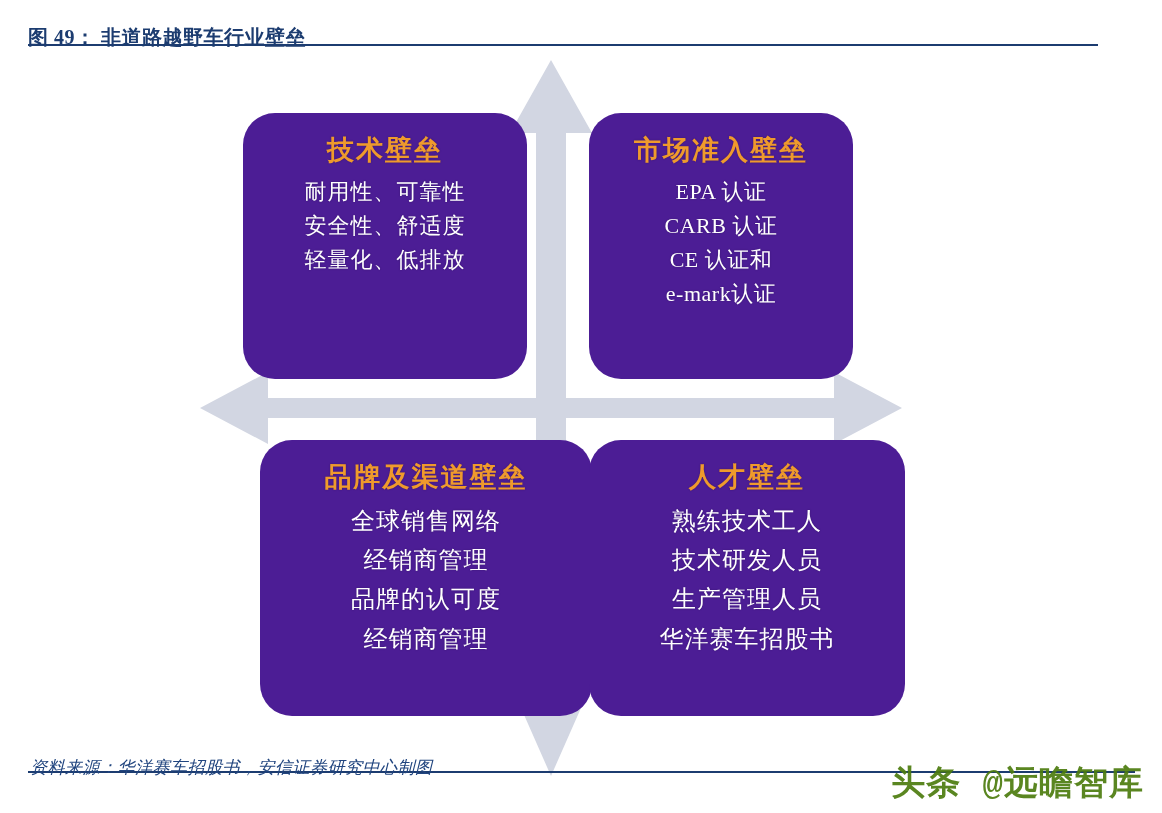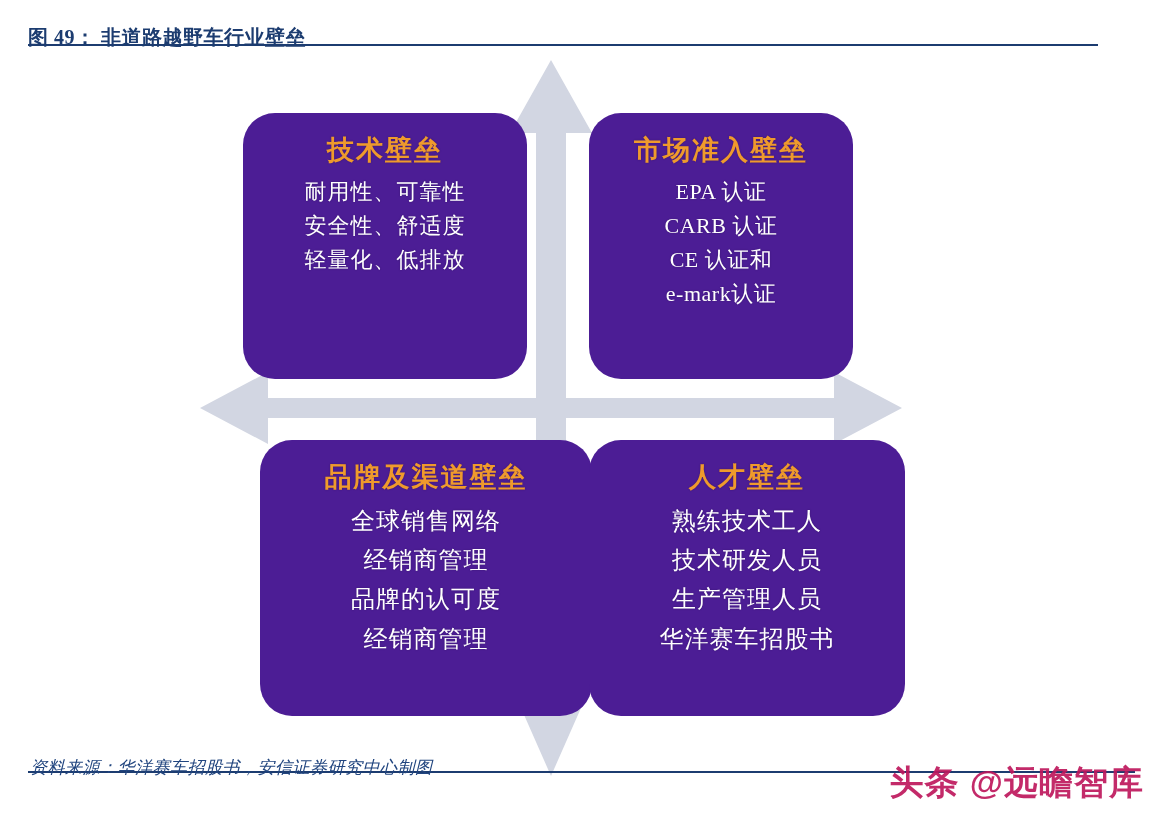--- a/index.html
+++ b/index.html
@@ -114,24 +114,24 @@
     color: #21457f;
     letter-spacing: 0.5px;
     white-space: nowrap;
   }
 
   
   #watermark {
     position: absolute;
     right: 18px;
     top: 760px;
-    font-family: Liberation Sans, sans-serif;
+    font-family: Liberation Mono, monospace;
     font-size: 34px;
     font-weight: bold;
-    color: #be185d;
+    color: #4d7c0f;
     letter-spacing: 1px;
     white-space: nowrap;
     opacity: 0.92;
   }
 </style>
 </head>
 <body>
 
 <div id="figure-title">图 49： 非道路越野车行业壁垒</div>
 <div id="title-rule"></div>

